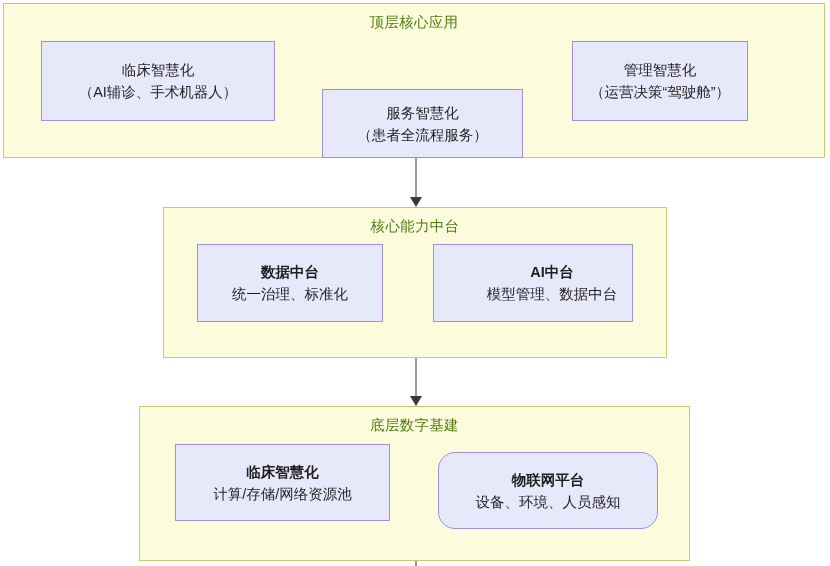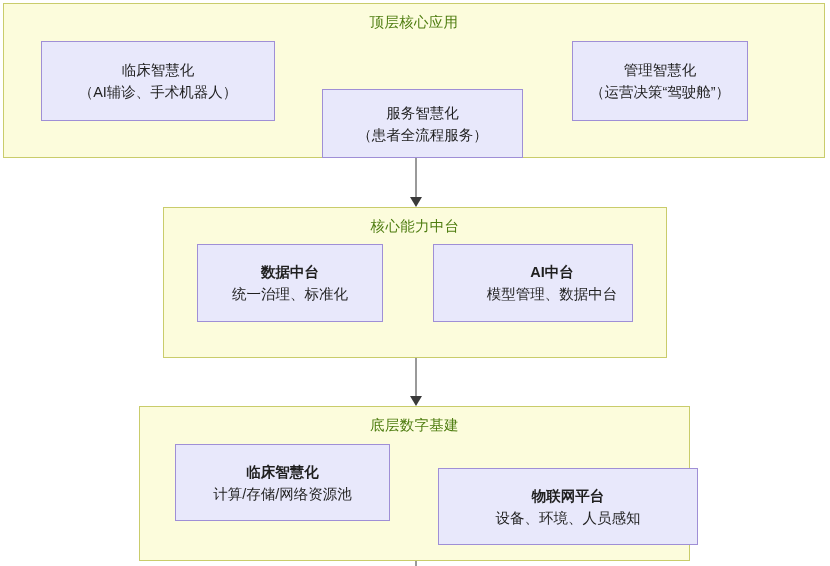--- a/index.html
+++ b/index.html
@@ -92,21 +92,21 @@
   #node-clinical  { left: 41px;  top: 41px; width: 234px; height: 80px; }
   #node-service   { left: 322px; top: 41px; width: 201px; height: 69px; margin-top: 48px; }
   #node-manage    { left: 572px; top: 41px; width: 176px; height: 80px; }
 
   
   #node-data-mid  { left: 197px; top: 244px; width: 186px; height: 78px; }
   #node-ai-mid    { left: 433px; top: 244px; width: 200px; height: 78px; padding-left: 38px; }
 
   
   #node-cloud-dc  { left: 175px; top: 444px; width: 215px; height: 77px; }
-  #node-iot       { left: 438px; top: 468px; width: 260px; height: 77px; }
+  #node-iot       { left: 438px; top: 452px; width: 220px; height: 77px; border-radius: 17px; }
 
   
   .arrow {
     position: absolute;
     left: 408px;
     width: 16px;
   }
   #arrow-top-middle {
     top: 158px;
     height: 50px;

